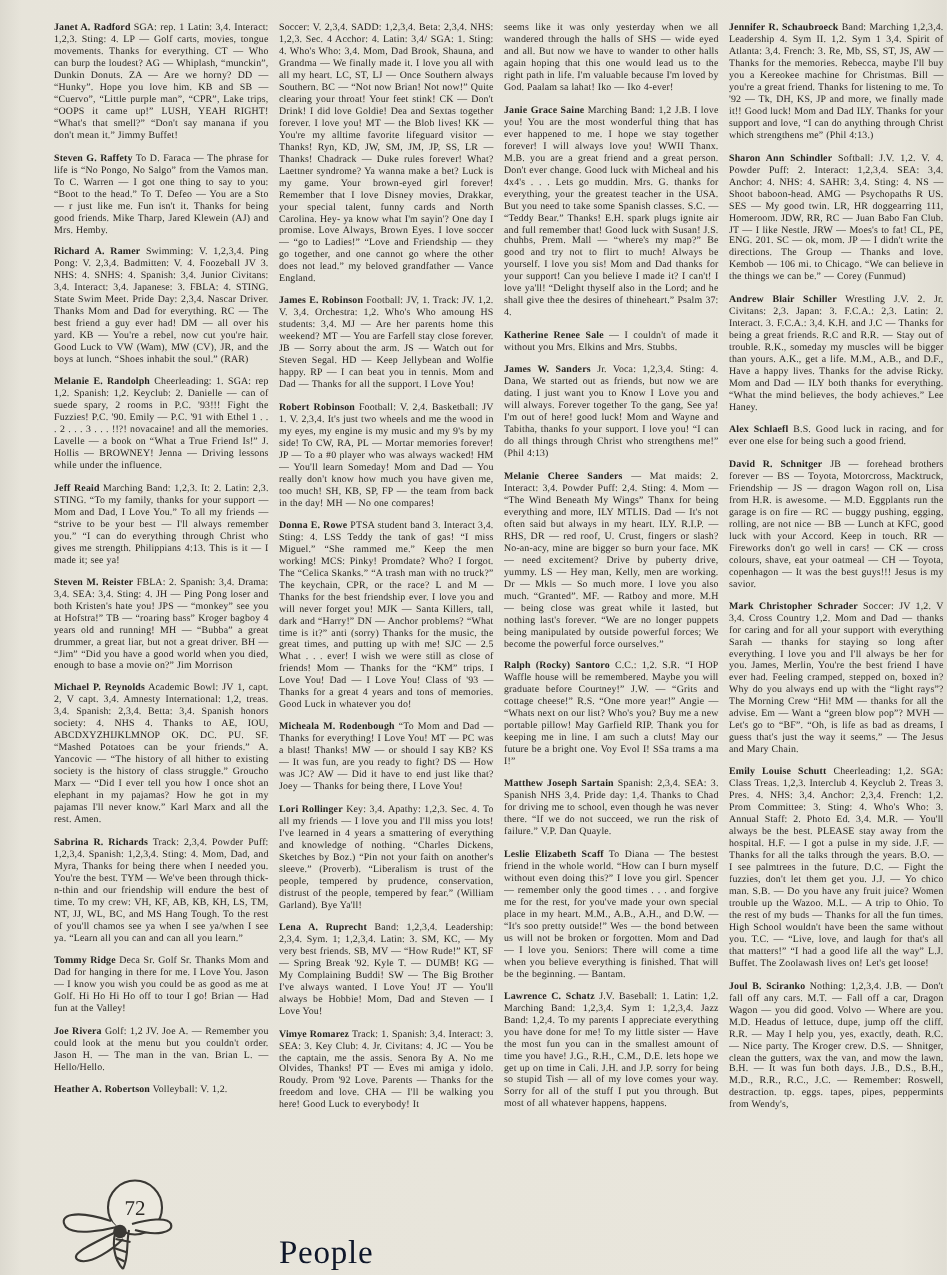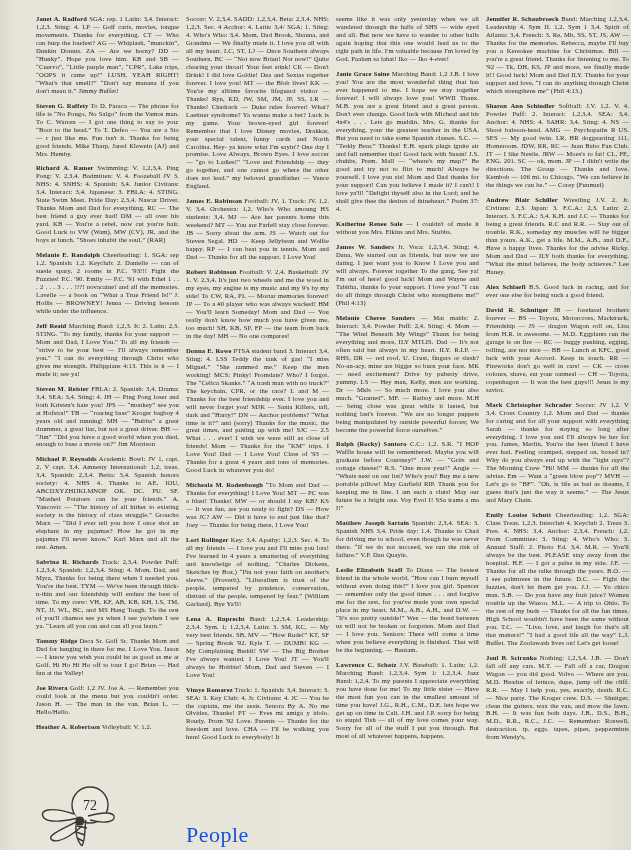--- a/index.html
+++ b/index.html
@@ -23,21 +23,21 @@
     word-spacing:0.2px;
   }
   .entry { margin:0 0 7px 0; }
   .entry b { font-weight:bold; }
   .footer {
     position:absolute; left:30px; bottom:2px; height:66px; width:340px;
     display:flex; align-items:flex-end;
   }
   .mascot { width:104px; height:64px; }
   .section-label {
-    font-size:22px; color:#1d4ed8; margin-left:52px; margin-top:-6px;
+    font-size:22px; color:#0f172a; margin-left:52px; margin-top:-6px;
     letter-spacing:0.5px;
   }
 </style>
 </head>
 <body>
 
 <div class="page">
   <div class="cols">
     <div class="col">
         <p class="entry"><b>Janet A. Radford</b> SGA: rep. 1 Latin: 3,4. Interact: 1,2,3. Sting: 4. LP — Golf carts, movies, tongue movements. Thanks for everything. CT — Who can burp the loudest? AG — Whiplash, “munckin”, Dunkin Donuts. ZA — Are we horny? DD — “Hunky”. Hope you love him. KB and SB — “Cuervo”, “Little purple man”, “CPR”, Lake trips, “OOPS it came up!” LUSH, YEAH RIGHT! “What's that smell?” “Don't say manana if you don't mean it.” Jimmy Buffet!</p>

